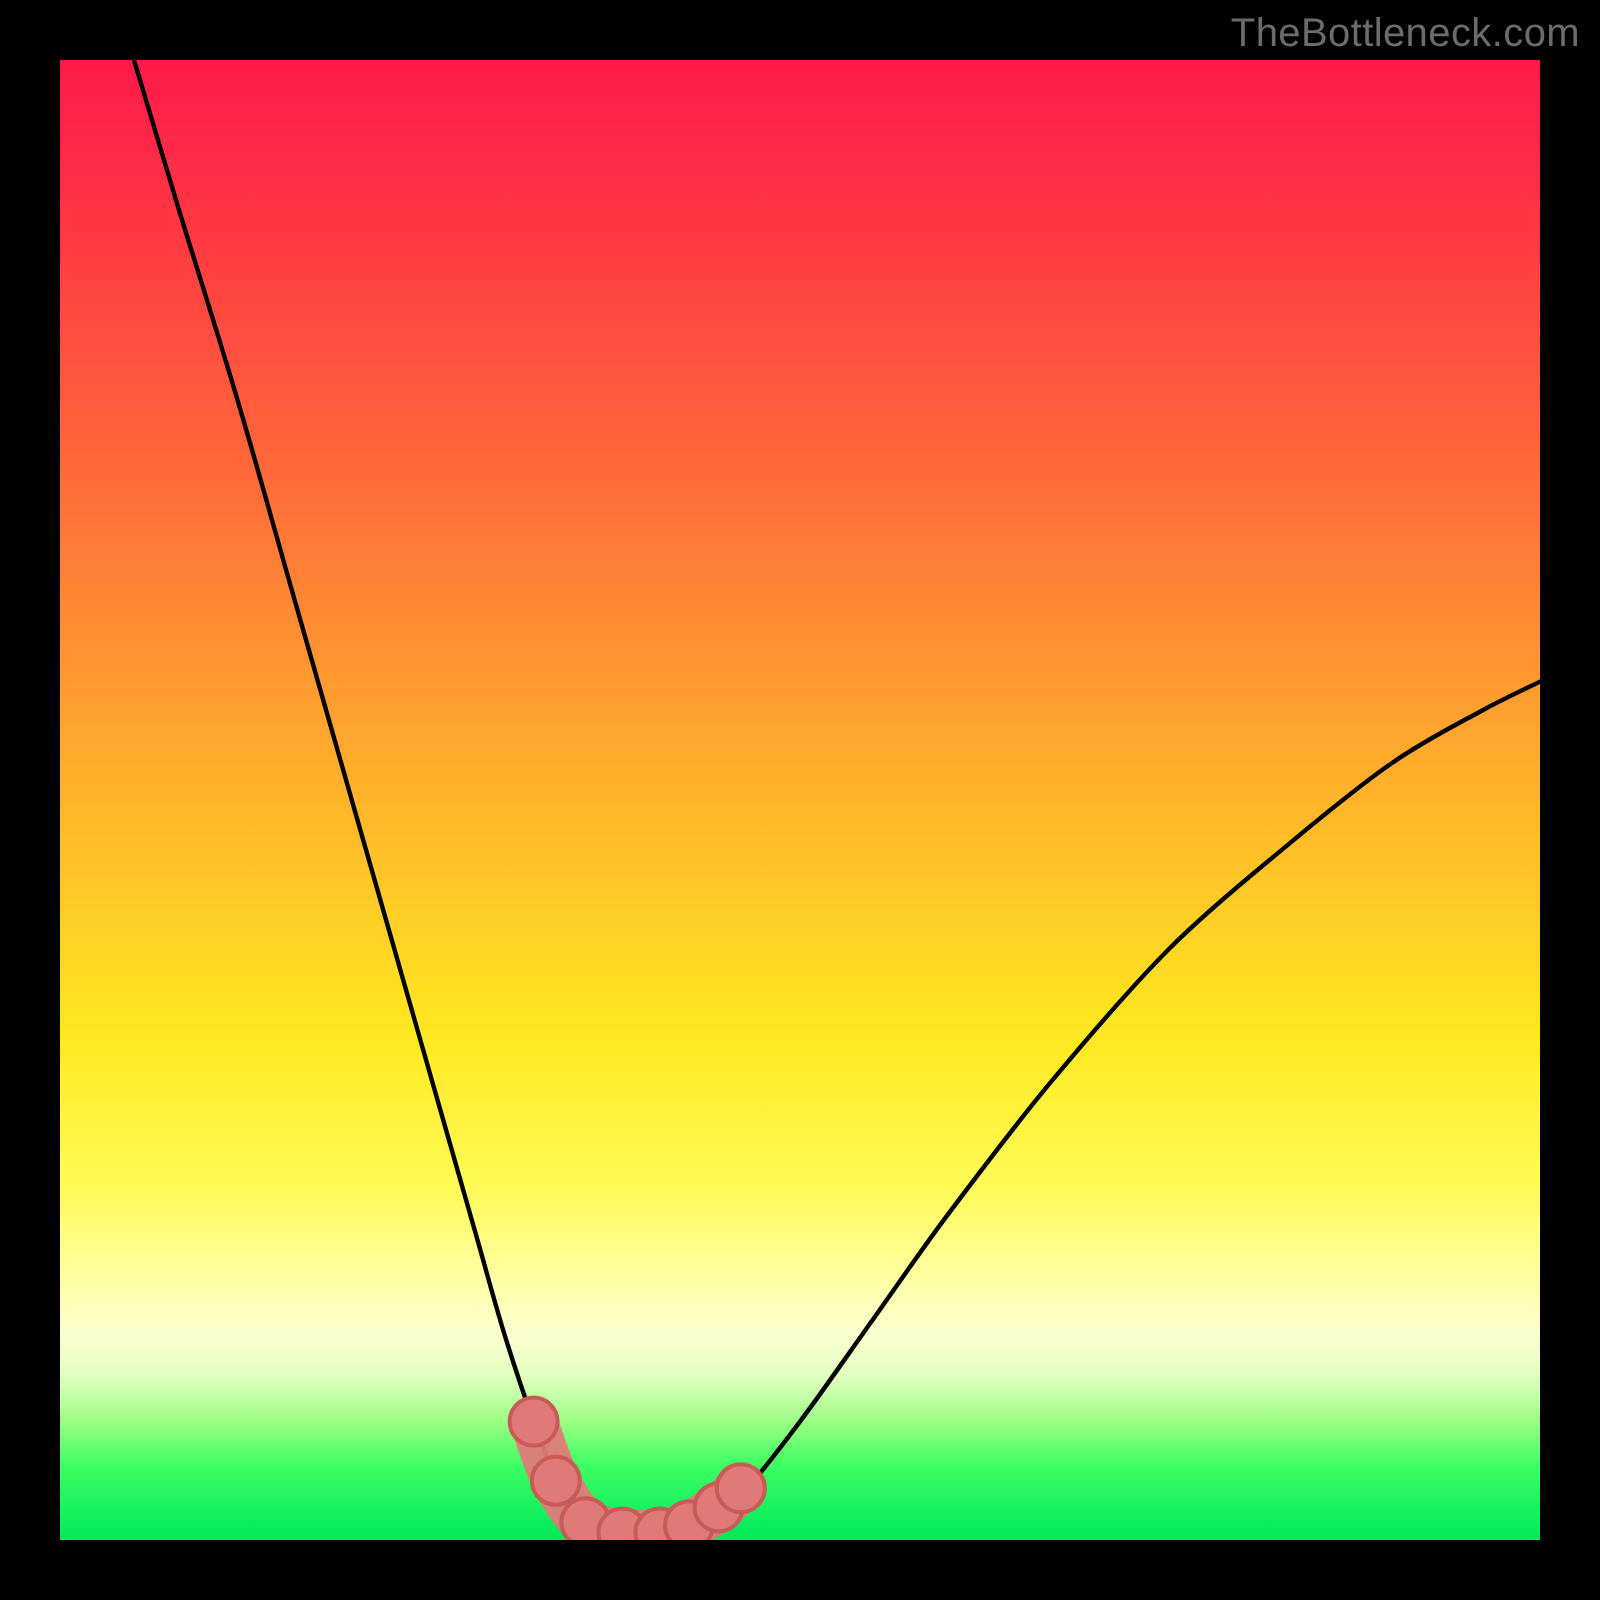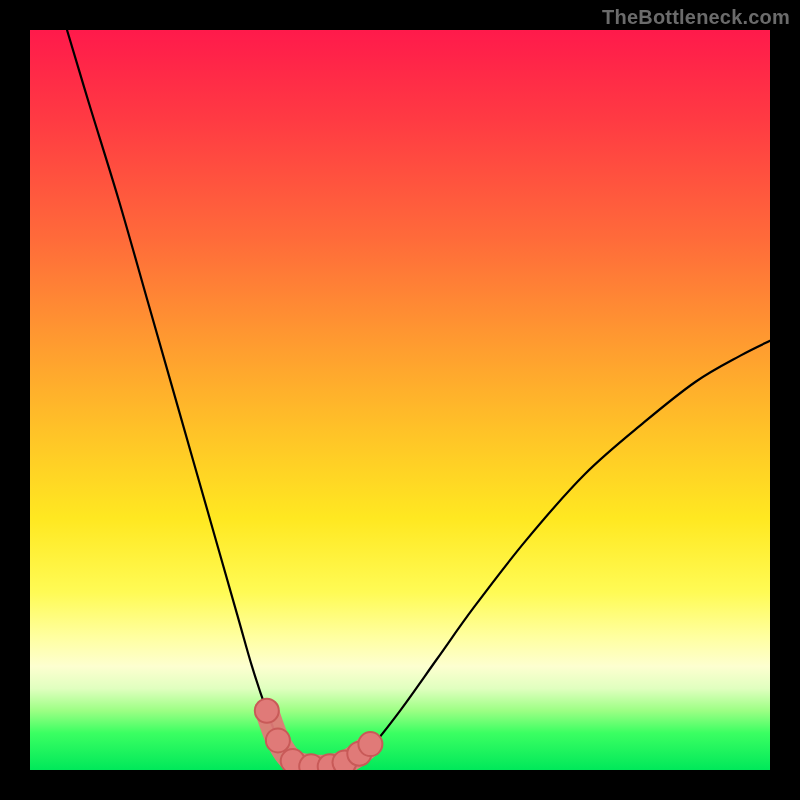--- a/index.html
+++ b/index.html
@@ -49,21 +49,21 @@
     position: absolute;
     inset: 0;
   }
   .watermark {
     position: absolute;
     top: 6px;
     right: 10px;
     color: #6b6b6b;
     font-size: 20px;
     letter-spacing: 0.2px;
-    font-weight: 700;
+    font-weight: 400;
   }
 </style>
 </head>
 <body>
 
 <div class="frame">
 
   <div class="plot-area">
     <div class="gradient-bg"></div>
 

